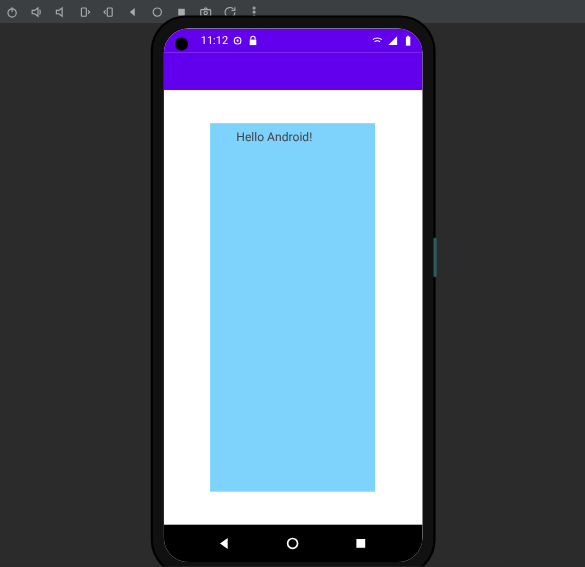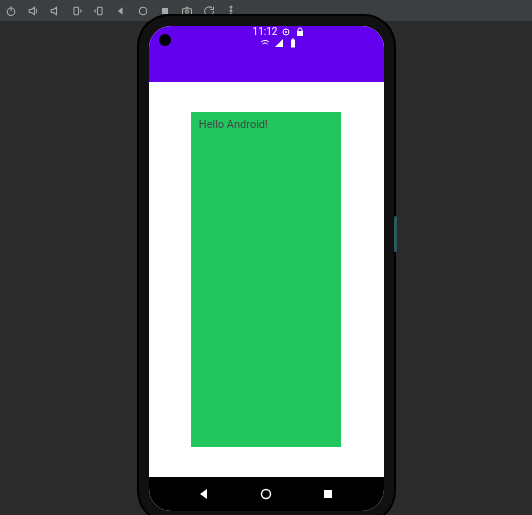--- a/index.html
+++ b/index.html
@@ -80,43 +80,42 @@
   }
   .status-bar {
     height: 22px;
     background: #6200EE;
     display: flex;
     align-items: center;
     justify-content: space-between;
     color: #fff;
     font-size: 10px;
     padding: 0 8px 0 34px;
-    flex-direction: column;
   }
   .status-left { display: flex; align-items: center; gap: 4px; }
   .status-right { display: flex; align-items: center; gap: 4px; }
   .sb-icon { width: 10px; height: 10px; display: inline-block; }
   .action-bar {
     height: 34px;
     background: #6200EE;
   }
   .app-content {
     position: absolute;
     top: 56px; left: 0; right: 0;
     bottom: 34px;
     background: #fff;
     display: flex;
     align-items: center;
     justify-content: center;
   }
   .cyan-box {
     width: 64%;
     height: 85%;
-    background: #22c55e;
-    padding: 6px 8px;
+    background: #7dd3fc;
+    padding: 6px 24px;
   }
   .hello {
     color: #444;
     font-size: 11px;
   }
   .nav-bar {
     position: absolute;
     bottom: 0; left: 0; right: 0;
     height: 34px;
     background: #000;

